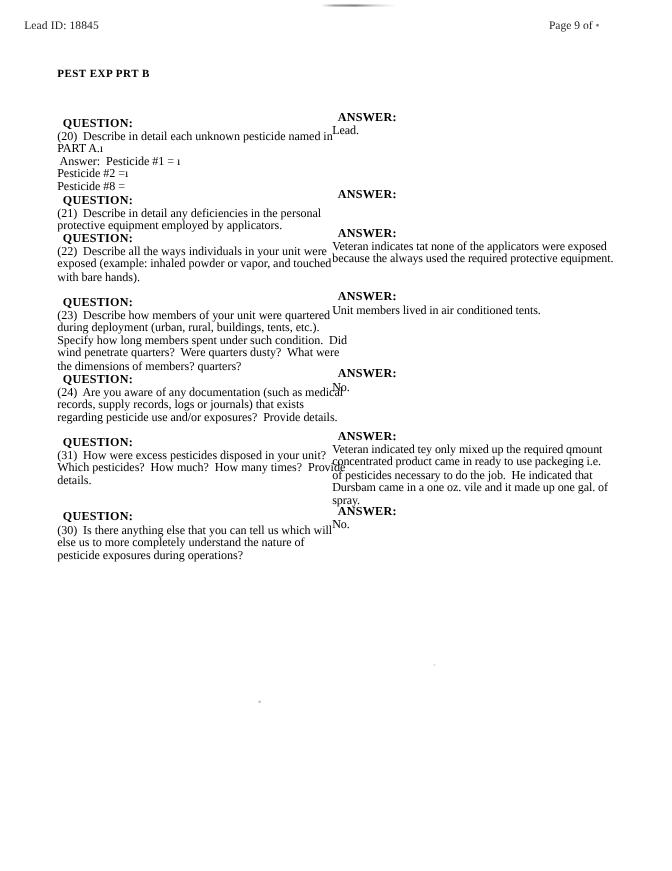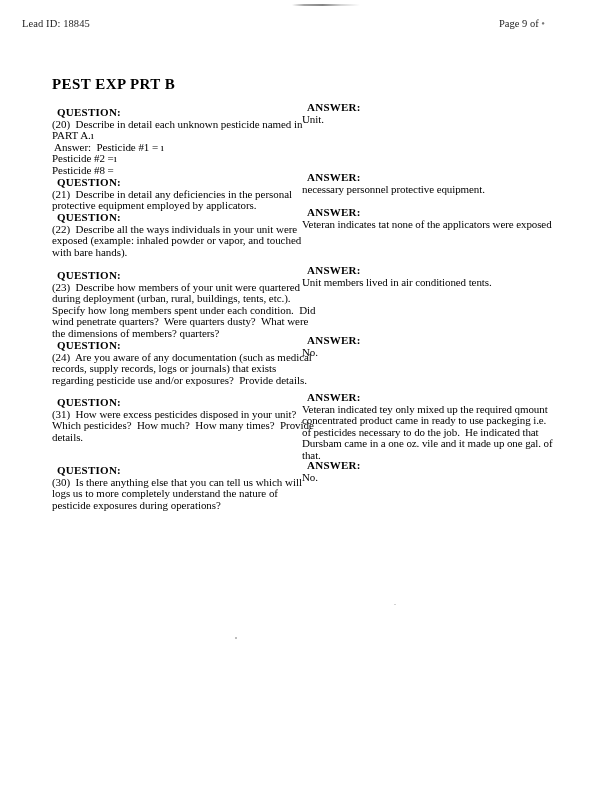--- a/index.html
+++ b/index.html
@@ -62,22 +62,22 @@
     color: #1d1d1d;
   }
   .page-num .faded {
     color: #7a7a7a;
   }
 
   
   .section-title {
     position: absolute;
     left: 52px;
-    top: 76px;
-    font-size: 15px;
+    top: 62px;
+    font-size: 10px;
     font-weight: bold;
     letter-spacing: .45px;
     white-space: nowrap;
   }
 
   .qa-body {
     position: absolute;
     left: 0;
     top: 86px;
     width: 611px;
@@ -135,52 +135,52 @@
         <div class="col-q">
           <div class="hdr">QUESTION:</div>
           <div class="ln">(20)  Describe in detail each unknown pesticide named in</div>
           <div class="ln">PART A.ı</div>
           <div class="ln"> Answer:  Pesticide #1 = ı</div>
           <div class="ln">Pesticide #2 =ı</div>
           <div class="ln">Pesticide #8 =</div>
         </div>
         <div class="col-a">
           <div class="hdr">ANSWER:</div>
-          <div class="ln">Unit.</div>
+          <div class="ln">Lead.</div>
         </div>
       </div>
       <div class="qa-block" style="position: absolute; top: 70px; left: 0px; right: 0px;">
         <div class="col-q">
           <div class="hdr">QUESTION:</div>
           <div class="ln">(21)  Describe in detail any deficiencies in the personal</div>
           <div class="ln">protective equipment employed by applicators.</div>
         </div>
         <div class="col-a">
           <div class="hdr">ANSWER:</div>
-          <div class="ln">necessary personnel protective equipment.</div>
         </div>
       </div>
       <div class="qa-block" style="position: absolute; top: 105px; left: 0px; right: 0px;">
         <div class="col-q">
           <div class="hdr">QUESTION:</div>
           <div class="ln">(22)  Describe all the ways individuals in your unit were</div>
           <div class="ln">exposed (example: inhaled powder or vapor, and touched</div>
           <div class="ln">with bare hands).</div>
         </div>
         <div class="col-a">
           <div class="hdr">ANSWER:</div>
           <div class="ln">Veteran indicates tat none of the applicators were exposed</div>
+          <div class="ln">because the always used the required protective equipment.</div>
         </div>
       </div>
       <div class="qa-block" style="position: absolute; top: 163px; left: 0px; right: 0px;">
         <div class="col-q">
           <div class="hdr">QUESTION:</div>
           <div class="ln">(23)  Describe how members of your unit were quartered</div>
           <div class="ln">during deployment (urban, rural, buildings, tents, etc.).</div>
-          <div class="ln">Specify how long members spent under each condition.  Did</div>
+          <div class="ln">Specify how long members spent under such condition.  Did</div>
           <div class="ln">wind penetrate quarters?  Were quarters dusty?  What were</div>
           <div class="ln">the dimensions of members? quarters?</div>
         </div>
         <div class="col-a">
           <div class="hdr">ANSWER:</div>
           <div class="ln">Unit members lived in air conditioned tents.</div>
         </div>
       </div>
       <div class="qa-block" style="position: absolute; top: 233px; left: 0px; right: 0px;">
         <div class="col-q">
@@ -200,28 +200,28 @@
           <div class="ln">(31)  How were excess pesticides disposed in your unit?</div>
           <div class="ln">Which pesticides?  How much?  How many times?  Provide</div>
           <div class="ln">details.</div>
         </div>
         <div class="col-a">
           <div class="hdr">ANSWER:</div>
           <div class="ln">Veteran indicated tey only mixed up the required qmount</div>
           <div class="ln">concentrated product came in ready to use packeging i.e.</div>
           <div class="ln">of pesticides necessary to do the job.  He indicated that</div>
           <div class="ln">Dursbam came in a one oz. vile and it made up one gal. of</div>
-          <div class="ln">that.</div>
+          <div class="ln">spray.</div>
         </div>
       </div>
       <div class="qa-block" style="position: absolute; top: 358px; left: 0px; right: 0px;">
         <div class="col-q">
           <div class="hdr">QUESTION:</div>
           <div class="ln">(30)  Is there anything else that you can tell us which will</div>
-          <div class="ln">logs us to more completely understand the nature of</div>
+          <div class="ln">else us to more completely understand the nature of</div>
           <div class="ln">pesticide exposures during operations?</div>
         </div>
         <div class="col-a">
           <div class="hdr">ANSWER:</div>
           <div class="ln">No.</div>
         </div>
       </div>
     </div>
 
 </div>

